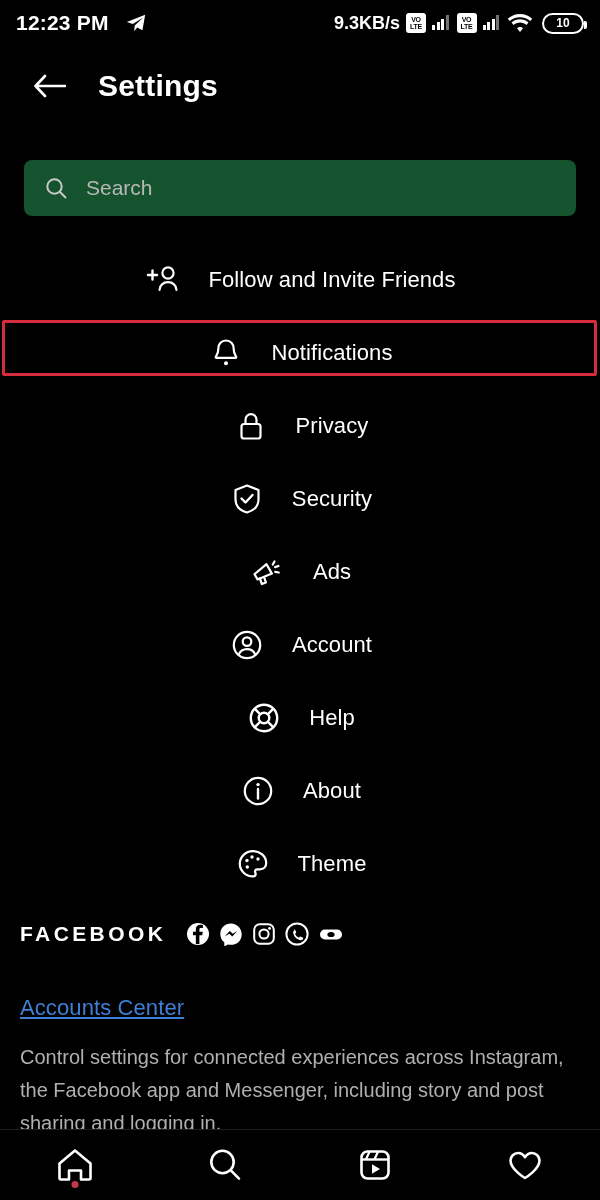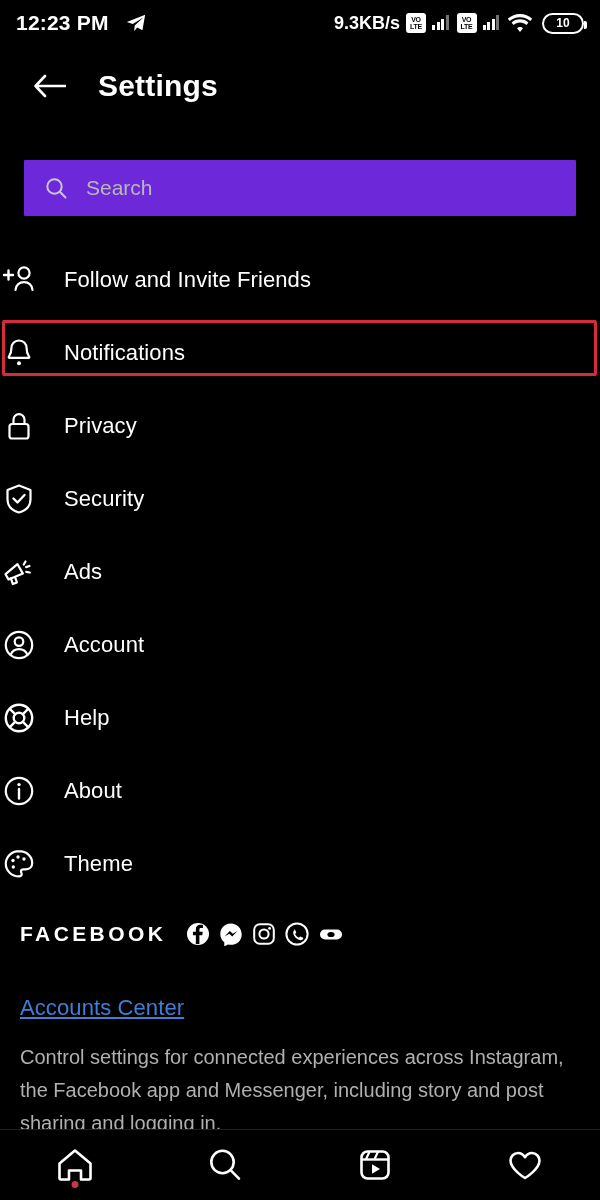--- a/index.html
+++ b/index.html
@@ -55,30 +55,30 @@
     position: absolute; top: 46px; left: 0;
     width: 600px; height: 80px;
     display: flex; align-items: center; padding-left: 26px;
   }
   .back-btn { width: 46px; height: 46px; display: flex; align-items: center; justify-content: center; }
   .page-title { font-size: 30px; font-weight: bold; margin-left: 26px; letter-spacing: .2px; }
 
   
   .search-wrap { position: absolute; top: 160px; left: 24px; width: 552px; }
   .search-bar {
-    height: 56px; background: #6d28d9; border-radius: 1px;
+    height: 56px; background: #14532d; border-radius: 8px;
     display: flex; align-items: center; padding: 0 20px; gap: 18px;
   }
   .search-placeholder { font-size: 21px; color: #b8b8b8; }
 
   
   .menu { position: absolute; top: 243px; left: 0; width: 600px; }
   .menu-item {
     height: 73px; display: flex; align-items: center;
-    gap: 26px; position: relative;
+    gap: 26px; position: relative; justify-content: center;
   }
   .menu-icon { width: 38px; height: 38px; display: flex; align-items: center; justify-content: center; flex: 0 0 38px; }
   .menu-label { font-size: 22px; color: #fff; letter-spacing: .1px; }
 
   .highlight-box {
     position: absolute; left: 2px; top: 320px;
     width: 595px; height: 56px;
     border: 3px solid #d62b3c; border-radius: 2px;
     pointer-events: none;
   }

